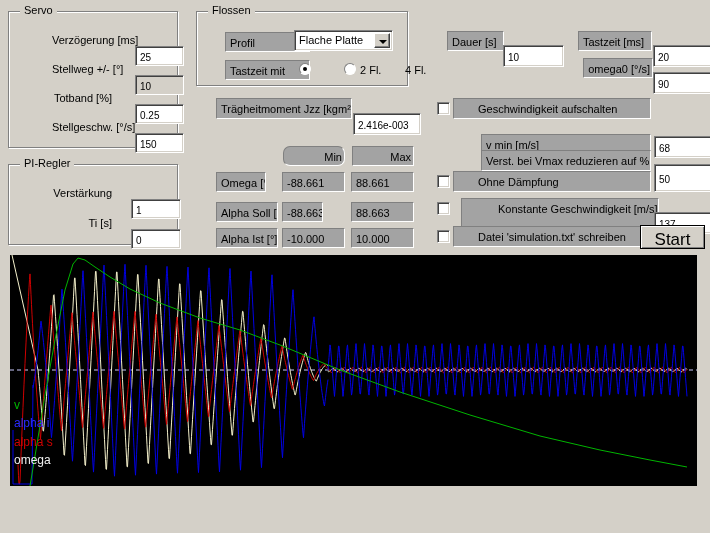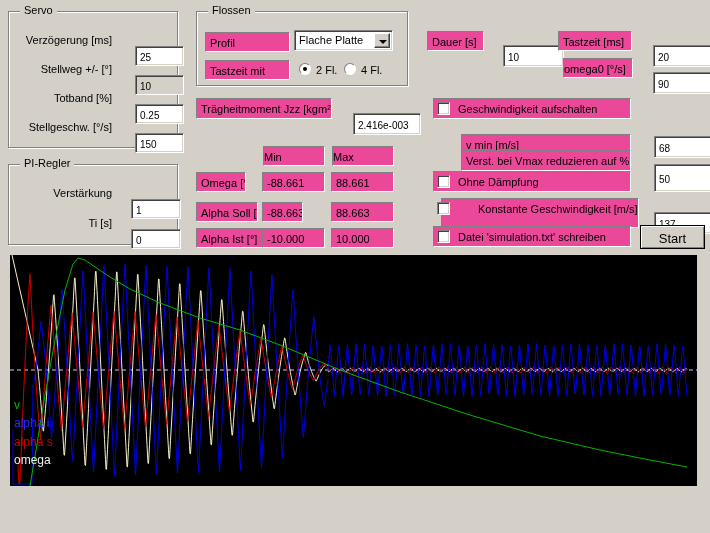--- a/index.html
+++ b/index.html
@@ -7,26 +7,26 @@
     width:710px;height:533px;position:relative;overflow:hidden;
     background:#d4d0c8;
     font-family:"Liberation Sans",sans-serif;
     font-size:11px;color:#000;
   }
   *{box-sizing:border-box;}
   
   .gb{position:absolute;border:1px solid #808080;box-shadow:1px 1px 0 #ffffff, inset 1px 1px 0 #ffffff;}
   .cap{position:absolute;background:#d4d0c8;padding:0 4px;white-space:nowrap;}
   
-  .lbl{position:absolute;white-space:nowrap;}
+  .lbl{position:absolute;white-space:nowrap;padding-left:44px;}
   .r{text-align:right;}
   
-  .ss{position:absolute;background:#ec4899;border:1px solid;border-color:#808080 #ffffff #ffffff #808080;
-      line-height:18px;padding:1px 2px 0 4px;white-space:nowrap;overflow:hidden;}
-  .tc{text-align:left;padding-left:0;}
+  .ss{position:absolute;background:#a3a3a3;border:1px solid;border-color:#808080 #ffffff #ffffff #808080;
+      line-height:18px;padding:1px 2px 0 4px;white-space:nowrap;overflow:hidden;margin-left:20px;}
+  .tc{text-align:right;padding-left:0;}
   
   .ed{position:absolute;background:#ffffff;border:1px solid;border-color:#808080 #ffffff #ffffff #808080;
       box-shadow:inset 1px 1px 0 #404040, inset -1px -1px 0 #d4d0c8;
       font-family:"Liberation Sans",sans-serif;font-size:10px;color:#000;
       padding:2px 2px 0 4px;margin:16px;outline:none;}
   .ed.dis{background:#d4d0c8;}
   
   .cb{position:absolute;width:13px;height:13px;background:#ffffff;border:1px solid;
       border-color:#808080 #ffffff #ffffff #808080;
       box-shadow:inset 1px 1px 0 #404040, inset -1px -1px 0 #d4d0c8;}
@@ -37,21 +37,21 @@
   
   .combo{position:absolute;background:#ffffff;border:1px solid;border-color:#808080 #ffffff #ffffff #808080;
       box-shadow:inset 1px 1px 0 #404040, inset -1px -1px 0 #d4d0c8;padding:3px 2px 0 4px;}
   .combo .arrowbtn{position:absolute;right:2px;top:2px;bottom:2px;width:16px;background:#d4d0c8;
       border:1px solid;border-color:#ffffff #404040 #404040 #ffffff;box-shadow:inset -1px -1px 0 #808080;}
   .combo .tri{position:absolute;left:4px;top:6px;width:0;height:0;
       border-left:4px solid transparent;border-right:4px solid transparent;border-top:4px solid #000;}
   
   .btn{position:absolute;background:#d4d0c8;border:1px solid #000;
       box-shadow:inset 1px 1px 0 #ffffff, inset -1px -1px 0 #808080;
-      font-family:"Liberation Sans",sans-serif;font-size:13px;color:#000;text-align:center;padding-top:4px;}
+      font-family:"Liberation Sans",sans-serif;font-size:17px;color:#000;text-align:center;padding-top:4px;}
   
   .plot{position:absolute;left:10px;top:255px;width:687px;height:231px;background:#000;}
   .leg{position:absolute;left:4px;font-size:12px;white-space:nowrap;}
 </style>
 </head>
 <body>
 
 <div class="gb" style="left:8px;top:11px;width:170px;height:137px;"></div>
 <div class="cap" style="left:20px;top:4px;">Servo</div>
 <div class="lbl r" style="left:8px;top:34px;width:104px;">Verzögerung [ms]</div>
@@ -88,29 +88,29 @@
 <div class="ss" style="left:427px;top:31px;width:57px;height:20px;">Dauer [s]</div>
 <input class="ed" style="left: 487px; top: 29px; width: 61px; height: 22px;" value="10">
 <div class="ss" style="left:558px;top:31px;width:74px;height:20px;">Tastzeit [ms]</div>
 <input class="ed" style="left: 637px; top: 29px; width: 63px; height: 22px;" value="20">
 <div class="ss tc" style="left:563px;top:58px;width:70px;height:20px;">omega0 [°/s]</div>
 <input class="ed" style="left: 637px; top: 56px; width: 63px; height: 22px;" value="90">
 
 <div class="ss" style="left:196px;top:98px;width:136px;height:21px;">Trägheitmoment Jzz [kgm²]</div>
 <input class="ed" style="left: 337px; top: 97px; width: 68px; height: 22px;" value="2.416e-003">
 
-<div class="ss tc" style="left:263px;top:146px;width:62px;height:20px;">Min</div>
+<div class="ss tc" style="left:263px;top:146px;width:62px;height:20px;border-radius:7px;">Min</div>
 <div class="ss tc" style="left:332px;top:146px;width:62px;height:20px;">Max</div>
 <div class="ss" style="left:196px;top:172px;width:50px;height:20px;">Omega [°/s]</div>
 <div class="ss" style="left:262px;top:172px;width:63px;height:20px;">-88.661</div>
 <div class="ss" style="left:331px;top:172px;width:63px;height:20px;">88.661</div>
 <div class="ss" style="left:196px;top:202px;width:62px;height:20px;">Alpha Soll [°]</div>
 <div class="ss" style="left:262px;top:202px;width:41px;height:20px;">-88.663</div>
 <div class="ss" style="left:331px;top:202px;width:63px;height:20px;">88.663</div>
-<div class="ss" style="left:196px;top:228px;width:84px;height:20px;">Alpha Ist [°]</div>
+<div class="ss" style="left:196px;top:228px;width:62px;height:20px;text-align:center;">Alpha Ist [°]</div>
 <div class="ss" style="left:262px;top:228px;width:63px;height:20px;">-10.000</div>
 <div class="ss" style="left:331px;top:228px;width:63px;height:20px;">10.000</div>
 
 <div class="ss" style="left:433px;top:98px;width:198px;height:21px;padding-left:24px;">
   <span>Geschwindigkeit aufschalten</span>
 </div>
 <div class="cb" style="left:437px;top:102px;"></div>
 <div class="ss" style="left:461px;top:134px;width:170px;height:21px;">v min [m/s]</div>
 <input class="ed" style="left: 638px; top: 120px; width: 64px; height: 22px;" value="68">
 <div class="ss" style="left:461px;top:150px;width:170px;height:21px;">Verst. bei Vmax reduzieren auf %</div>

